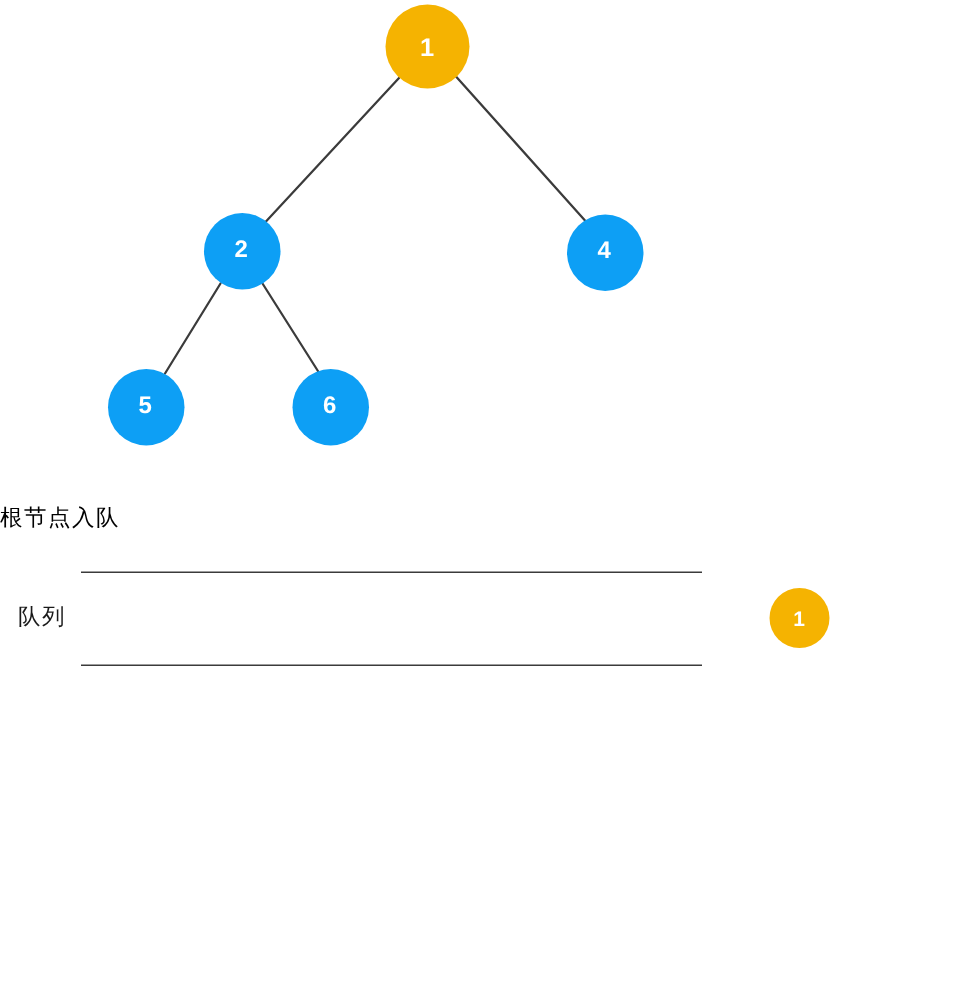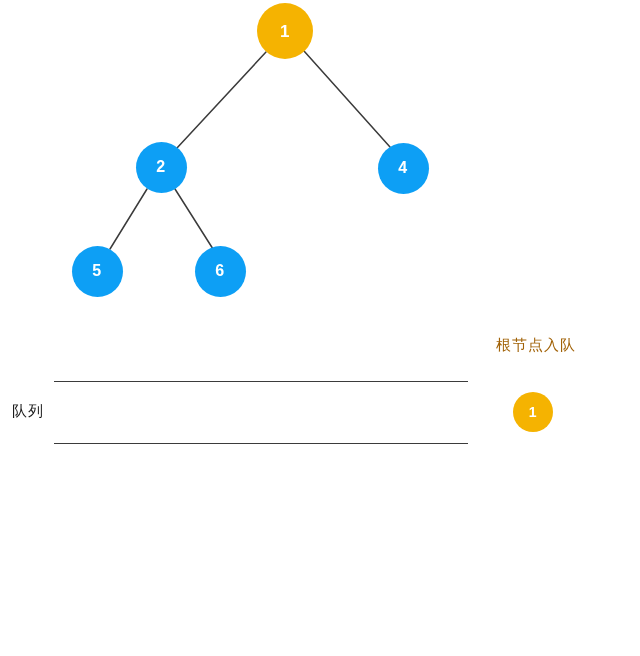--- a/index.html
+++ b/index.html
@@ -57,23 +57,23 @@
     line-height: 1;
     letter-spacing: 0.5px;
   }
 
   
   .caption {
     position: absolute;
     left: 0;
     top: 336px;
     width: 576px;
-    text-align: right;
+    text-align: left;
     font-size: 15px;
-    color: #a16207;
+    color: #000000;
     letter-spacing: 1px;
   }
 
   
   .queue-area {
     position: absolute;
     left: 0;
     top: 0;
     width: 512px;
     height: 656px;

